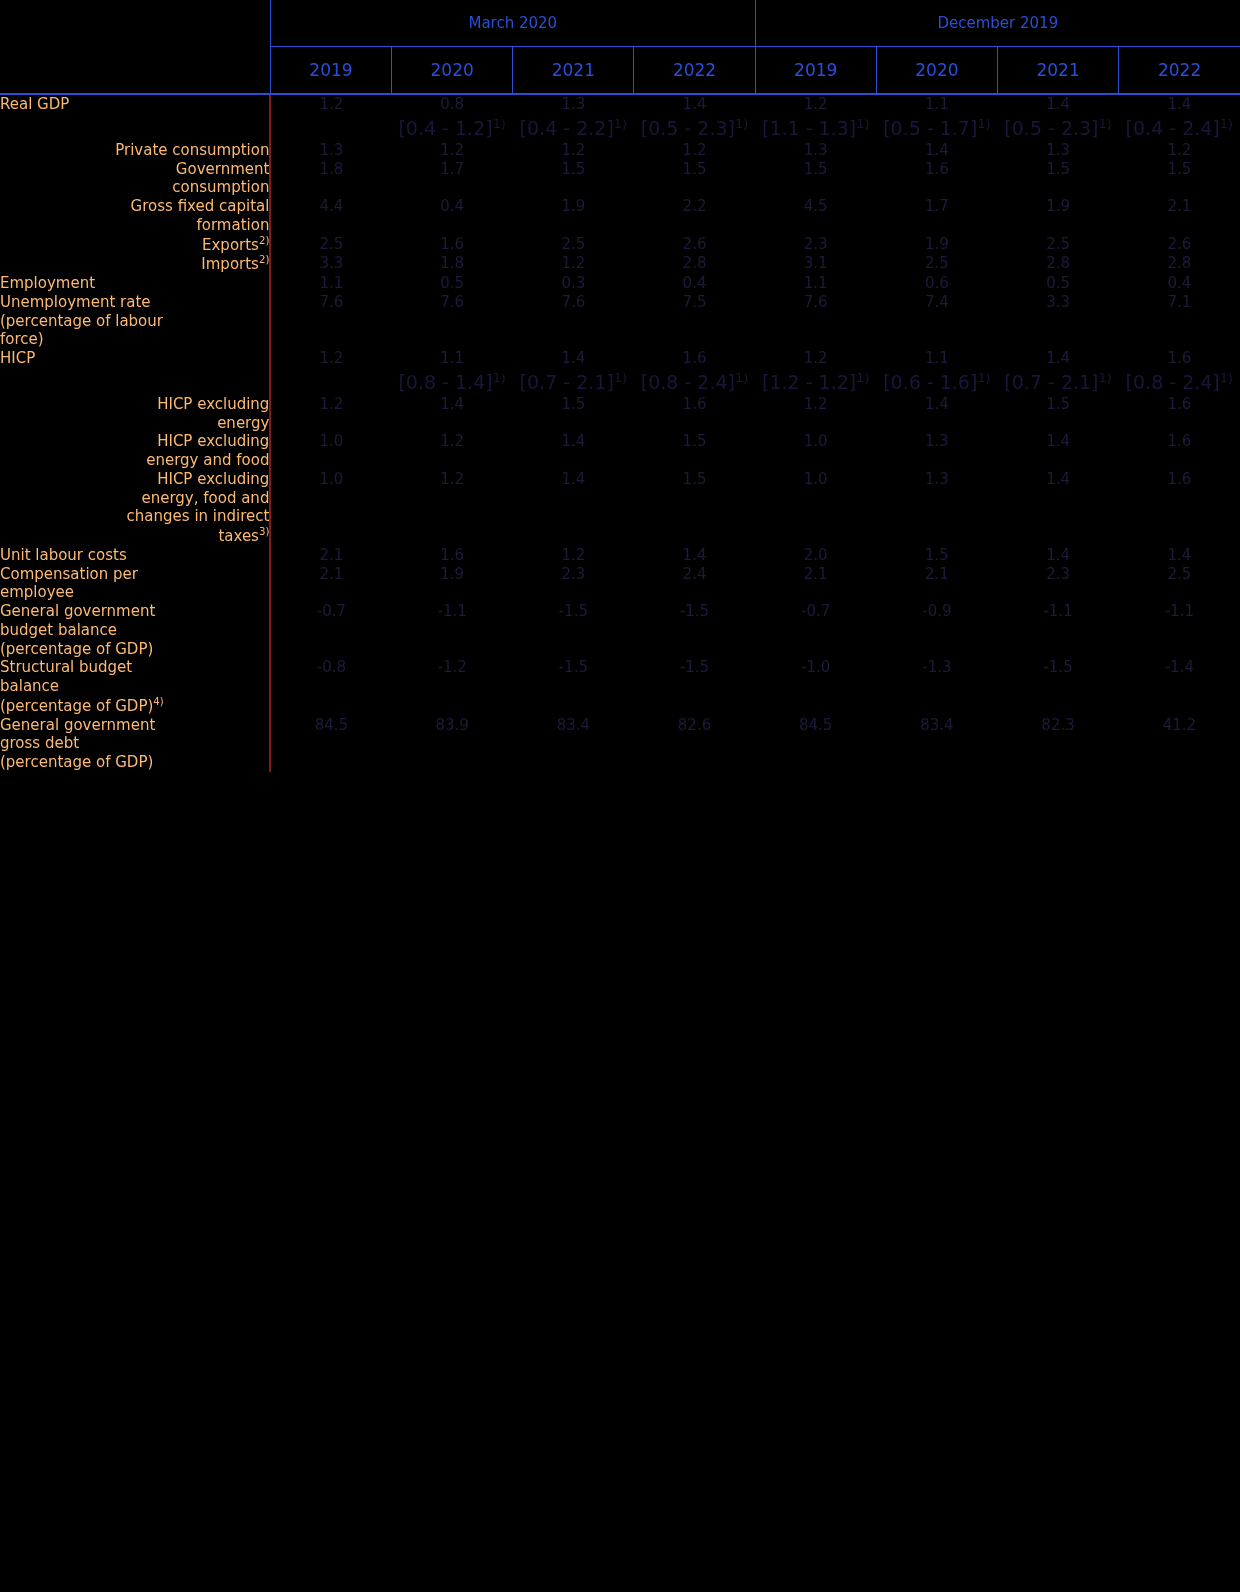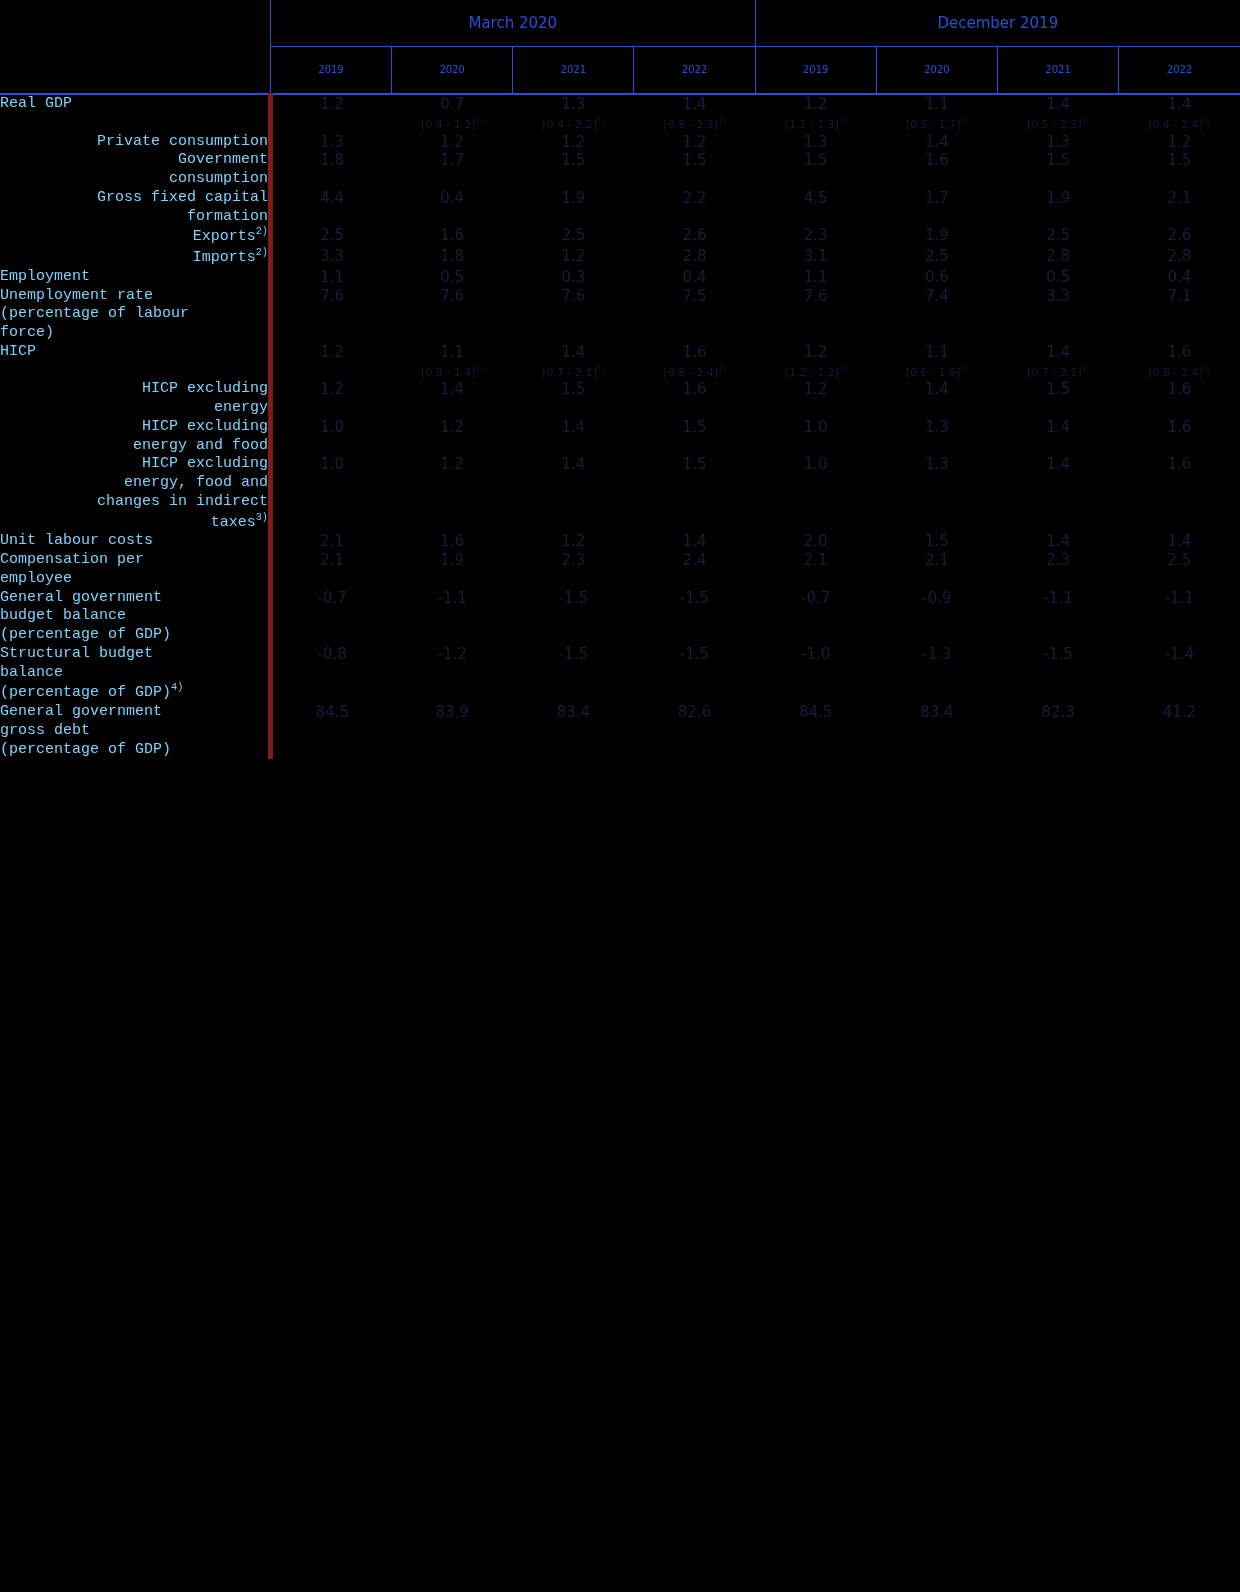--- a/index.html
+++ b/index.html
@@ -44,52 +44,51 @@
     line-height: 46px;
     border-bottom: 1px solid #2a4fd6;
   }
   .grp.left-rule { border-left: 1px solid #2a4fd6; }
   .grp.blank { border-bottom: none; }
 
   .yr {
     text-align: center;
     color: #2a4fd6;
     font-weight: bold;
-    font-size: 10px;
+    font-size: 17px;
     height: 46px;
     line-height: 46px;
     border-bottom: 2px solid #2a4fd6;
     border-left: 1px solid #2a4fd6;
   }
   .yr.blank {
     border-bottom: 2px solid #2a4fd6;
     border-left: none;
   }
 
   .lbl {
-    color: #7dd3fc;
+    color: #fdba74;
     font-weight: bold;
     font-size: 15px;
     line-height: 1.25;
     padding: 10px 8px 10px 8px;
-    border-right: 5px solid #7f1d1d;
+    border-right: 2px solid #7f1d1d;
     white-space: pre-line;
-    font-family: Liberation Mono, monospace;
   }
   .lbl.indent { padding-left: 40px; text-align: right; }
 
   .val {
     color: #1b1b3a;
     font-size: 15px;
     text-align: center;
     padding: 10px 4px;
     line-height: 1.25;
   }
   .val.range {
-    font-size: 11px;
+    font-size: 19px;
     color: #17173a;
     padding-top: 2px;
   }
   sup { font-size: 0.68em; vertical-align: super; }
 </style>
 </head>
 <body>
 
 <div class="sheet">
   <table class="projections">
@@ -119,21 +118,21 @@
         <th class="yr">2019</th>
         <th class="yr">2020</th>
         <th class="yr">2021</th>
         <th class="yr">2022</th>
       </tr>
     </thead>
     <tbody id="tbody">
         <tr>
           <td class="lbl">Real GDP</td>
           <td class="val">1.2</td>
-          <td class="val">0.7</td>
+          <td class="val">0.8</td>
           <td class="val">1.3</td>
           <td class="val">1.4</td>
           <td class="val">1.2</td>
           <td class="val">1.1</td>
           <td class="val">1.4</td>
           <td class="val">1.4</td>
         </tr>
         <tr>
           <td class="lbl">&nbsp;</td>
           <td class="val range"></td>

